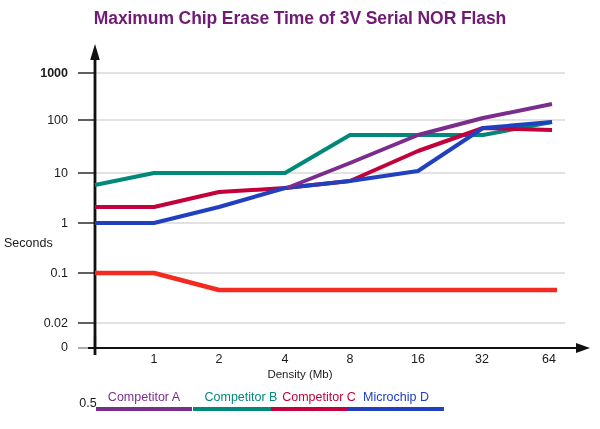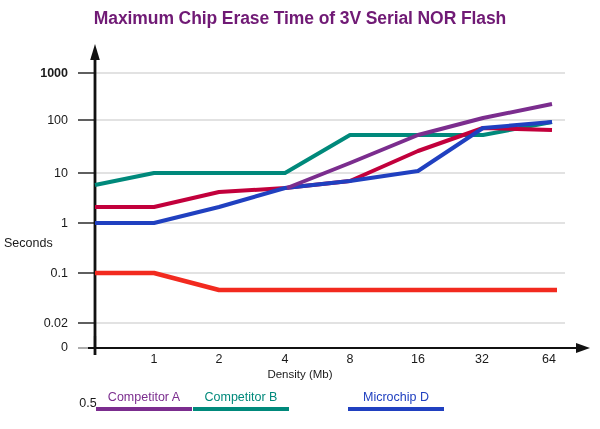--- a/index.html
+++ b/index.html
@@ -174,19 +174,23 @@
 
   <div class="legend">
     <div class="legend-item" style="left:96px; width:96px;">
       <span class="legend-text" style="color:#7B2D8E;">Competitor A</span>
       <span class="legend-swatch" style="background:#7B2D8E;"></span>
     </div>
     <div class="legend-item" style="left:193px; width:96px;">
       <span class="legend-text" style="color:#00897B;">Competitor B</span>
       <span class="legend-swatch" style="background:#00897B;"></span>
     </div>
+    <div class="legend-item" style="left:271px; width:96px;">
+      <span class="legend-text" style="color:#C2003C;">Competitor C</span>
+      <span class="legend-swatch" style="background:#C2003C;"></span>
+    </div>
     <div class="legend-item" style="left:348px; width:96px;">
       <span class="legend-text" style="color:#2040C0;">Microchip D</span>
       <span class="legend-swatch" style="background:#2040C0;"></span>
     </div>
   </div>
 
 </div>
 
 </body></html>

